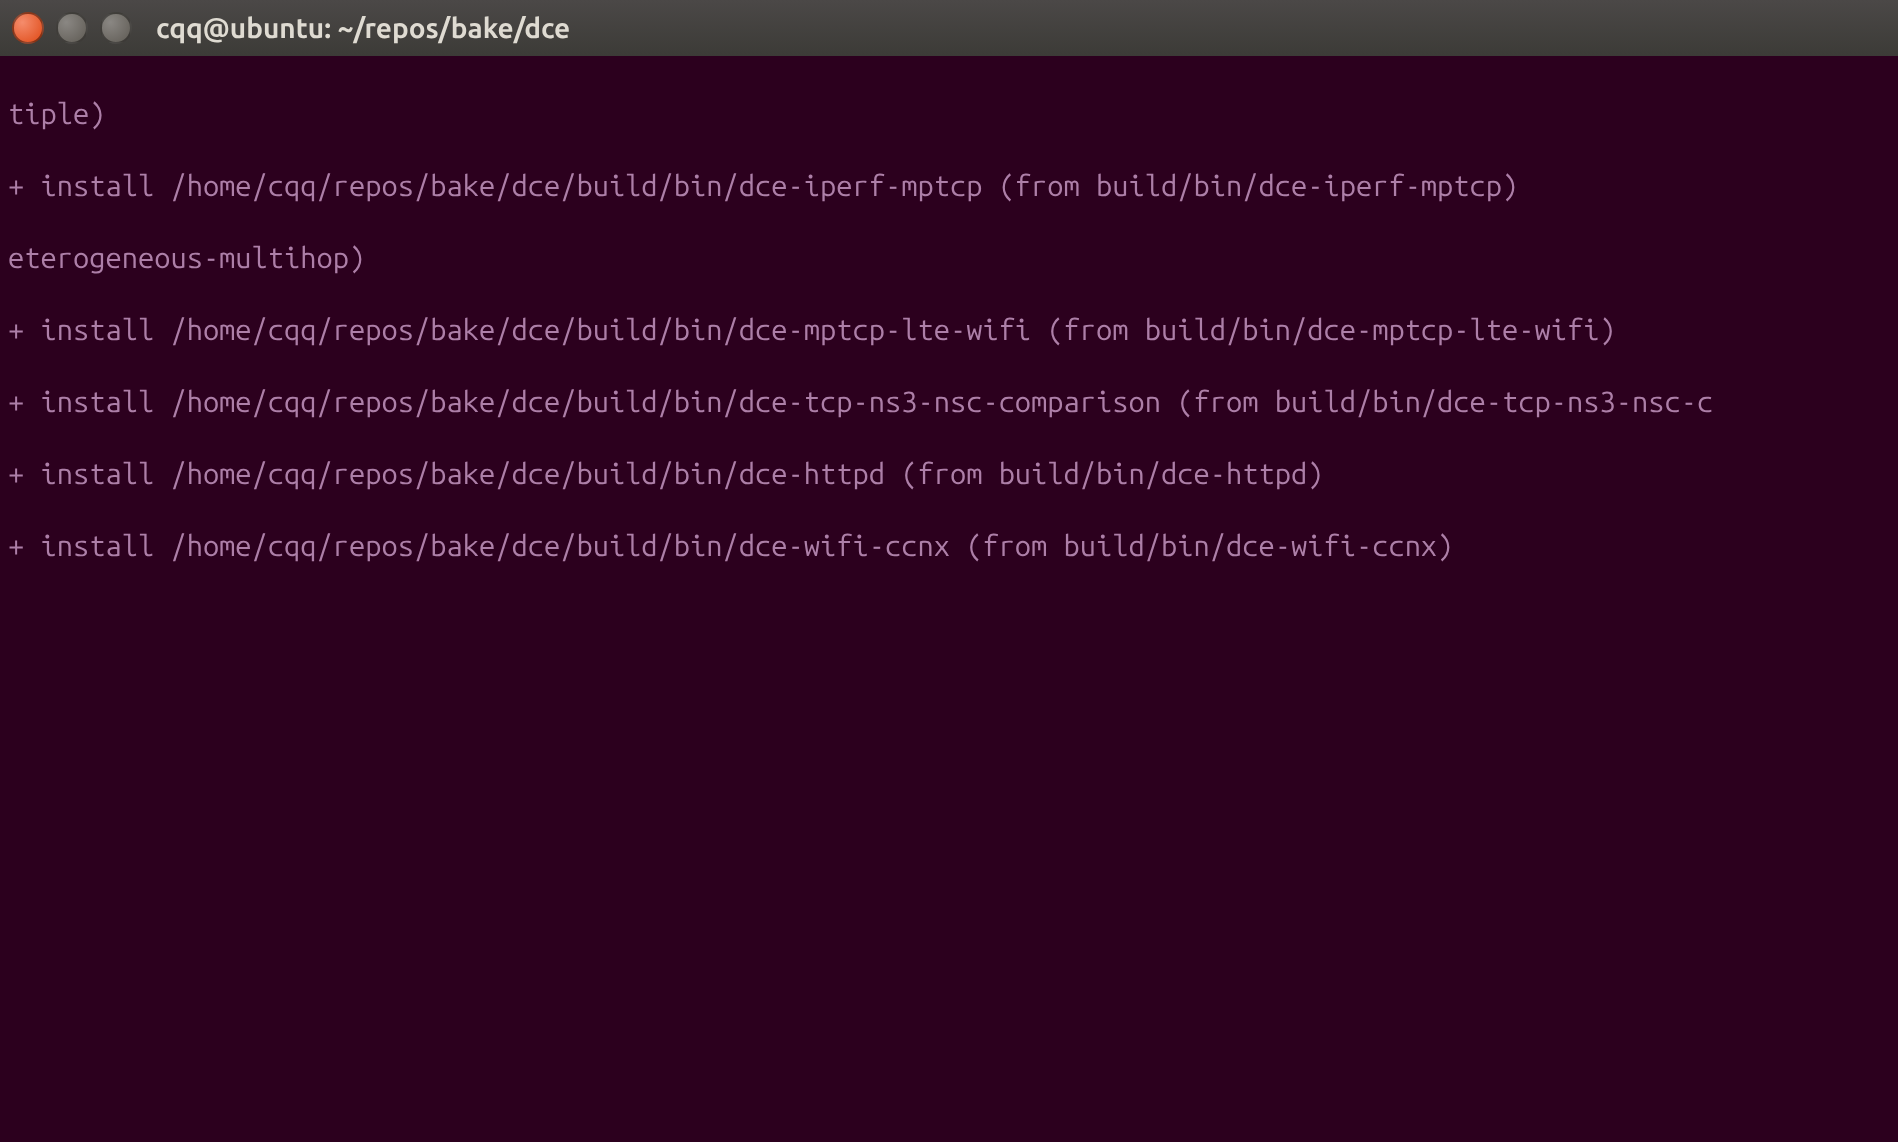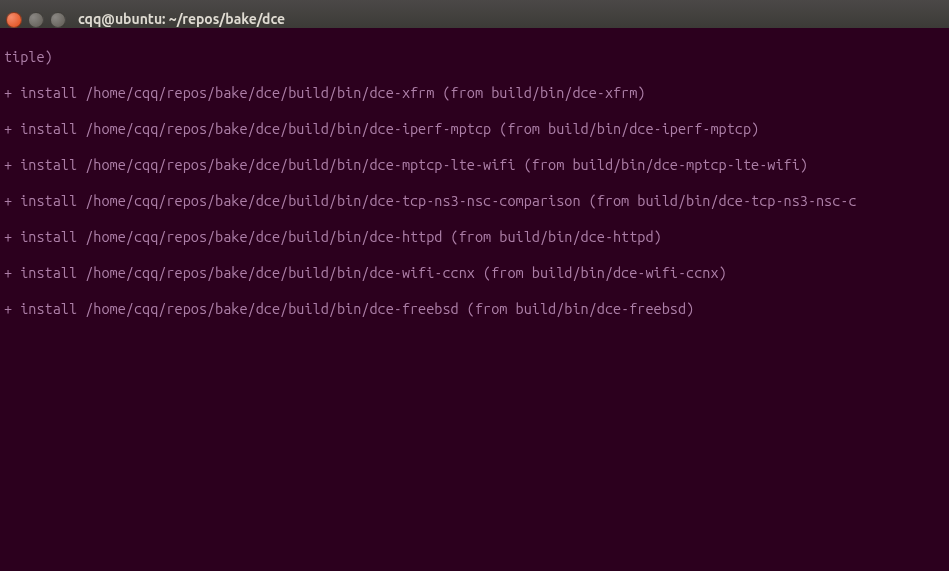--- a/index.html
+++ b/index.html
@@ -9,21 +9,21 @@
       background: #2c001e;
       font-family: "Ubuntu Mono", "DejaVu Sans Mono", monospace;
       font-size: 14.5px;
       line-height: 18px;
       overflow: hidden;
     }
     .titlebar {
       height: 28px;
       background: linear-gradient(#4b4847, #3c3b37);
       display: flex;
-      align-items: flex-end;
+      align-items: center;
       padding: 0 6px;
       gap: 8px;
     }
     .window-controls {
       display: flex;
       gap: 6px;
     }
     .wc {
       width: 16px; height: 16px; border-radius: 50%;
       display: inline-block;
@@ -53,27 +53,26 @@
   <div class="window-controls">
     <span class="wc wc-close"></span>
     <span class="wc wc-min"></span>
     <span class="wc wc-max"></span>
   </div>
   <div class="title">cqq@ubuntu: ~/repos/bake/dce</div>
 </div>
 
 <div class="terminal">
 <span class="line">tiple)</span>
-<span class="line">+ install /home/cqq/repos/bake/dce/build/bin/dce-xfrm (from build/bin/dce-xfrm)</span>
 <span class="line">+ install /home/cqq/repos/bake/dce/build/bin/dce-iperf-mptcp (from build/bin/dce-iperf-mptcp)</span>
+<span class="line">eterogeneous-multihop)</span>
 <span class="line">+ install /home/cqq/repos/bake/dce/build/bin/dce-mptcp-lte-wifi (from build/bin/dce-mptcp-lte-wifi)</span>
 <span class="line">+ install /home/cqq/repos/bake/dce/build/bin/dce-tcp-ns3-nsc-comparison (from build/bin/dce-tcp-ns3-nsc-c</span>
 <span class="line">+ install /home/cqq/repos/bake/dce/build/bin/dce-httpd (from build/bin/dce-httpd)</span>
 <span class="line">+ install /home/cqq/repos/bake/dce/build/bin/dce-wifi-ccnx (from build/bin/dce-wifi-ccnx)</span>
-<span class="line">+ install /home/cqq/repos/bake/dce/build/bin/dce-freebsd (from build/bin/dce-freebsd)</span>
 
 
 
 
 
 
 
 
 
 

